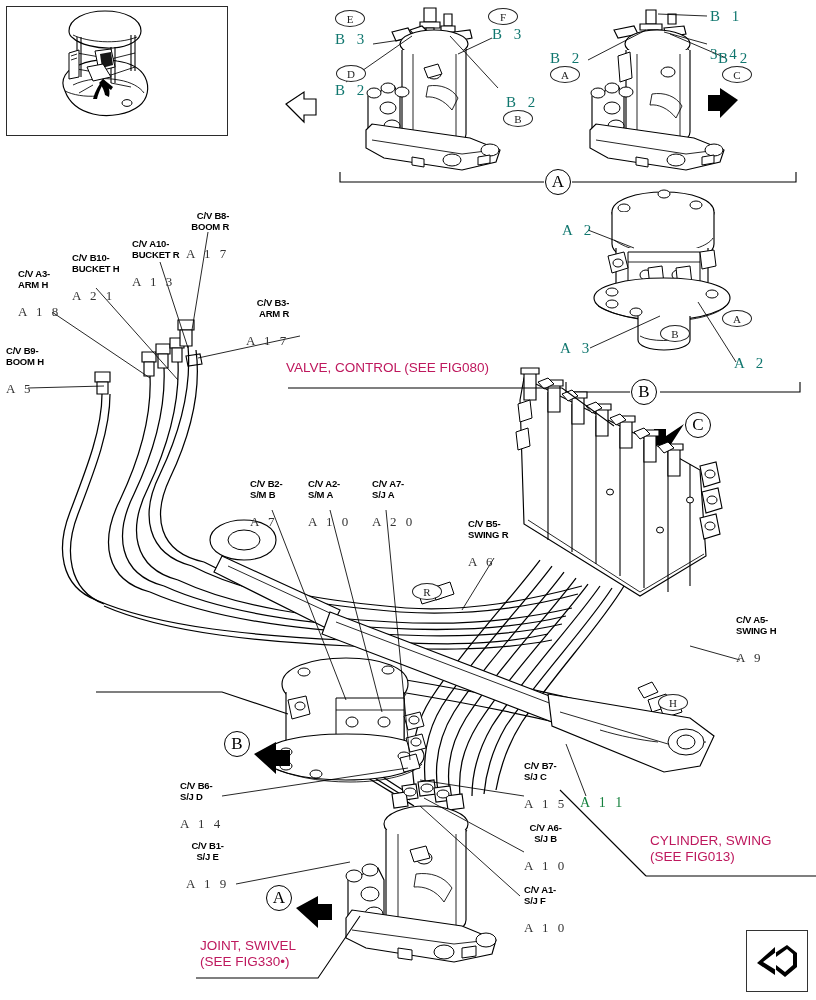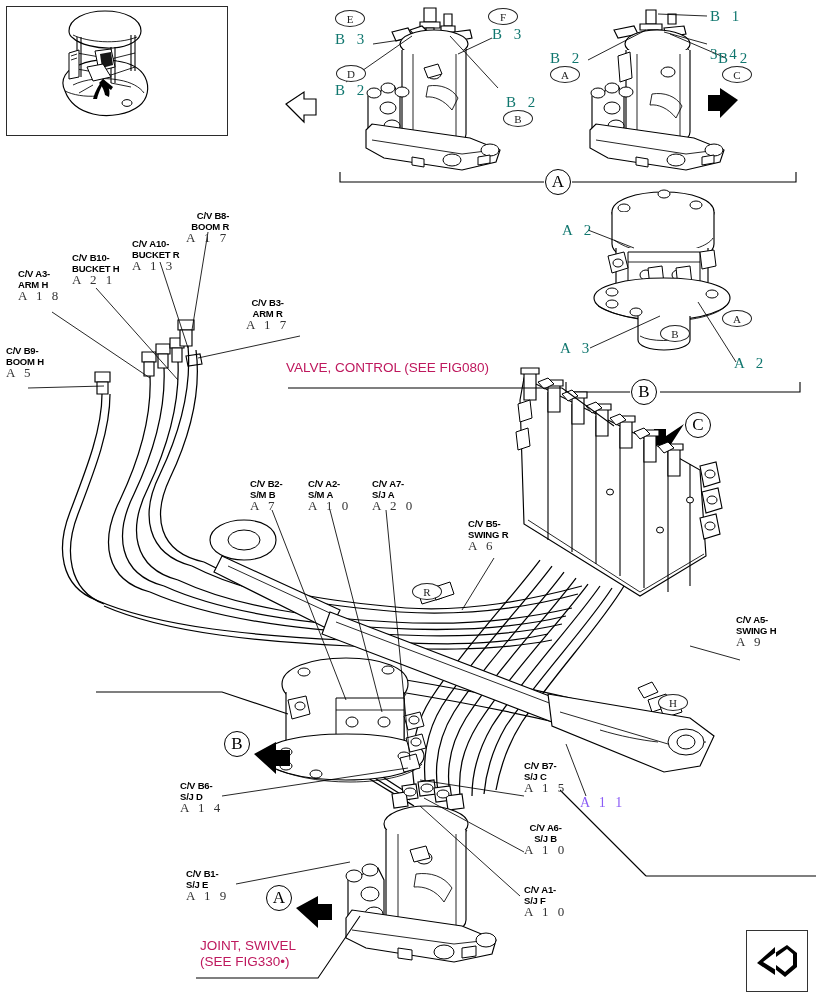--- a/index.html
+++ b/index.html
@@ -36,34 +36,34 @@
     white-space: nowrap;
     letter-spacing: -0.2px;
   }
   .cv-label .ref {
     display: block;
     font-family: "Liberation Serif", serif;
     font-weight: normal;
     font-size: 13px;
     letter-spacing: 3px;
     color: #333;
-    margin-top: 0px;
+    margin-top: 16px;
   }
   .cap-label {
     font-family: "Liberation Sans", sans-serif;
     font-size: 13.5px;
     color: #be185d;
     line-height: 16px;
     white-space: nowrap;
   }
   .ser-ref {
     font-family: "Liberation Serif", serif;
     font-size: 14px;
     letter-spacing: 3px;
-    color: #8b5cf6;
+    color: #15803d;
     white-space: nowrap;
   }
   .ser-ref-big {
     font-family: "Liberation Serif", serif;
     font-size: 15px;
     letter-spacing: 4px;
     color: #0f766e;
     white-space: nowrap;
   }
 
@@ -568,21 +568,21 @@
     <span>BUCKET R</span>
     <span class="ref">A 1 3</span>
   </div>
 
   <div class="abs cv-label" style="left:186px; top:210px; text-align:right;">
     <span>C/V B8-</span><br>
     <span>BOOM R</span>
     <span class="ref">A 1 7</span>
   </div>
 
-  <div class="abs cv-label" style="left:246px; top:297px; text-align:center;">
+  <div class="abs cv-label" style="left:246px; top:297px; text-align:right;">
     <span>C/V B3-</span><br>
     <span>ARM R</span>
     <span class="ref">A 1 7</span>
   </div>
 
   <div class="abs cv-label" style="left:250px; top:478px; text-align:left;">
     <span>C/V B2-</span><br>
     <span>S/M B</span>
     <span class="ref">A 7</span>
   </div>
@@ -622,37 +622,41 @@
     <span>S/J C</span>
     <span class="ref">A 1 5</span>
   </div>
 
   <div class="abs cv-label" style="left:524px; top:822px; text-align:center;">
     <span>C/V A6-</span><br>
     <span>S/J B</span>
     <span class="ref">A 1 0</span>
   </div>
 
-  <div class="abs cv-label" style="left:186px; top:868px; text-align:left;">
+  <div class="abs cv-label" style="left:186px; top:840px; text-align:center;">
     <span>C/V B1-</span><br>
     <span>S/J E</span>
     <span class="ref">A 1 9</span>
   </div>
 
   <div class="abs cv-label" style="left:524px; top:884px; text-align:left;">
     <span>C/V A1-</span><br>
     <span>S/J F</span>
     <span class="ref">A 1 0</span>
   </div>
 
   <div class="abs ser-ref" style="left:580px; top:795px;">A 1 1</div>
 
   <div class="abs cap-label" style="left:286px; top:360px;">VALVE, CONTROL (SEE FIG080)</div>
 
 
+  <div class="abs cap-label" style="left:650px; top:833px;">
+    <span>CYLINDER, SWING</span><br>
+    <span>(SEE FIG013)</span>
+  </div>
 
   <div class="abs cap-label" style="left:200px; top:938px;">
     <span>JOINT, SWIVEL</span><br>
     <span>(SEE FIG330•)</span>
   </div>
 
   <div id="legend-box" class="abs">
     <svg width="48" height="40" viewBox="0 0 48 40">
       <path class="blk" d="M4 22 L22 6 L22 12 L34 4 L44 12 L44 26 L32 36 L22 28 L22 34 Z"></path>
       <path d="M10 21 L23 11 L23 16 L34 8 L40 13 L40 24 L32 31 L23 24 L23 29 Z" fill="#ffffff"></path>

